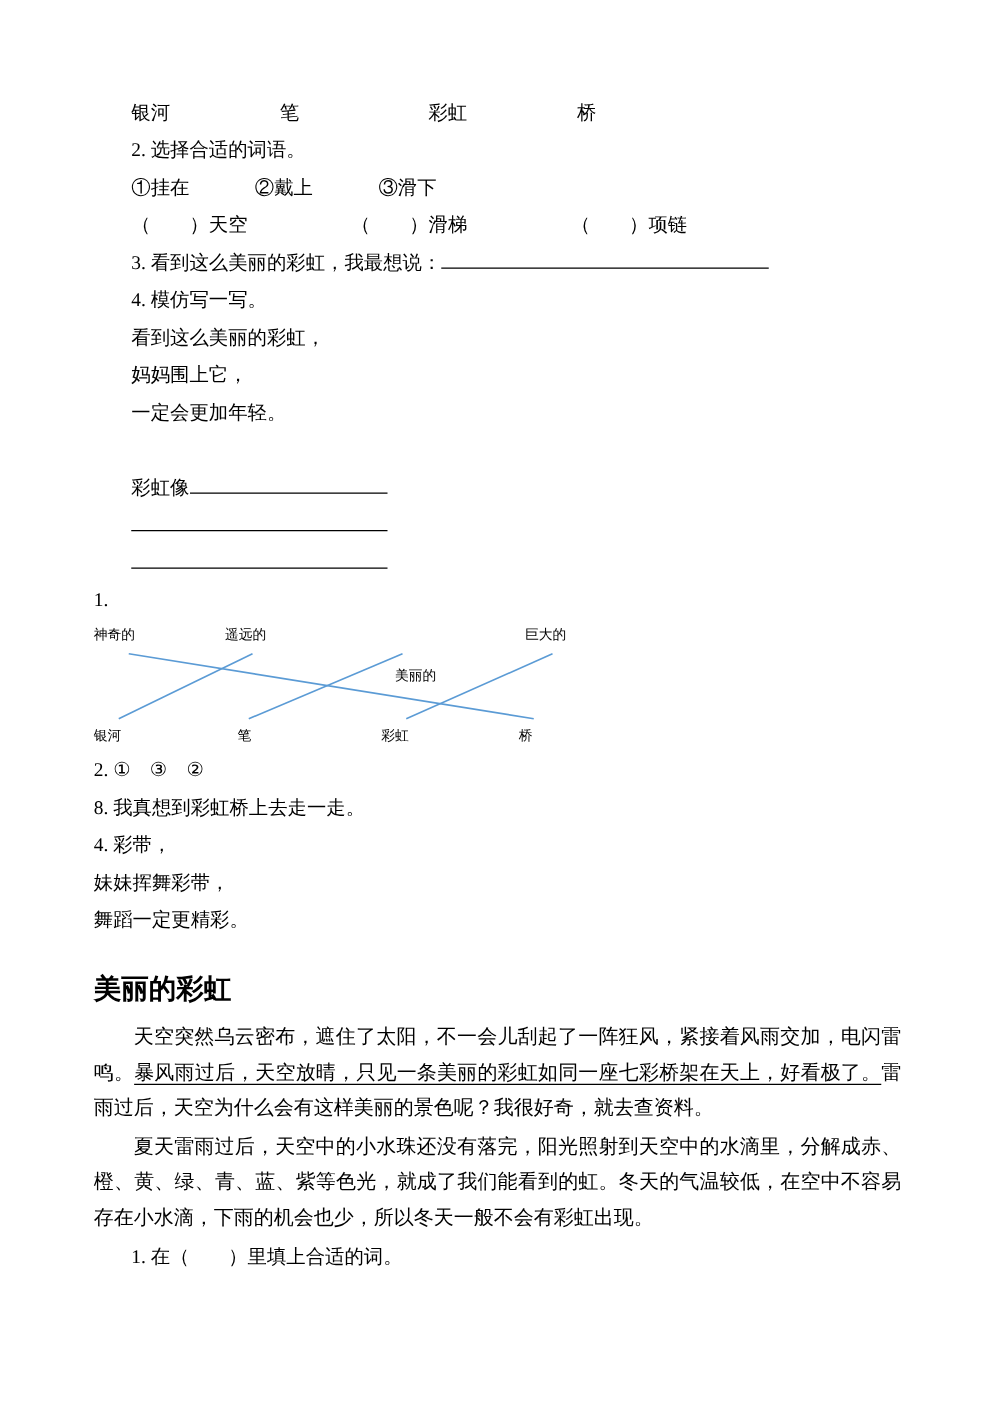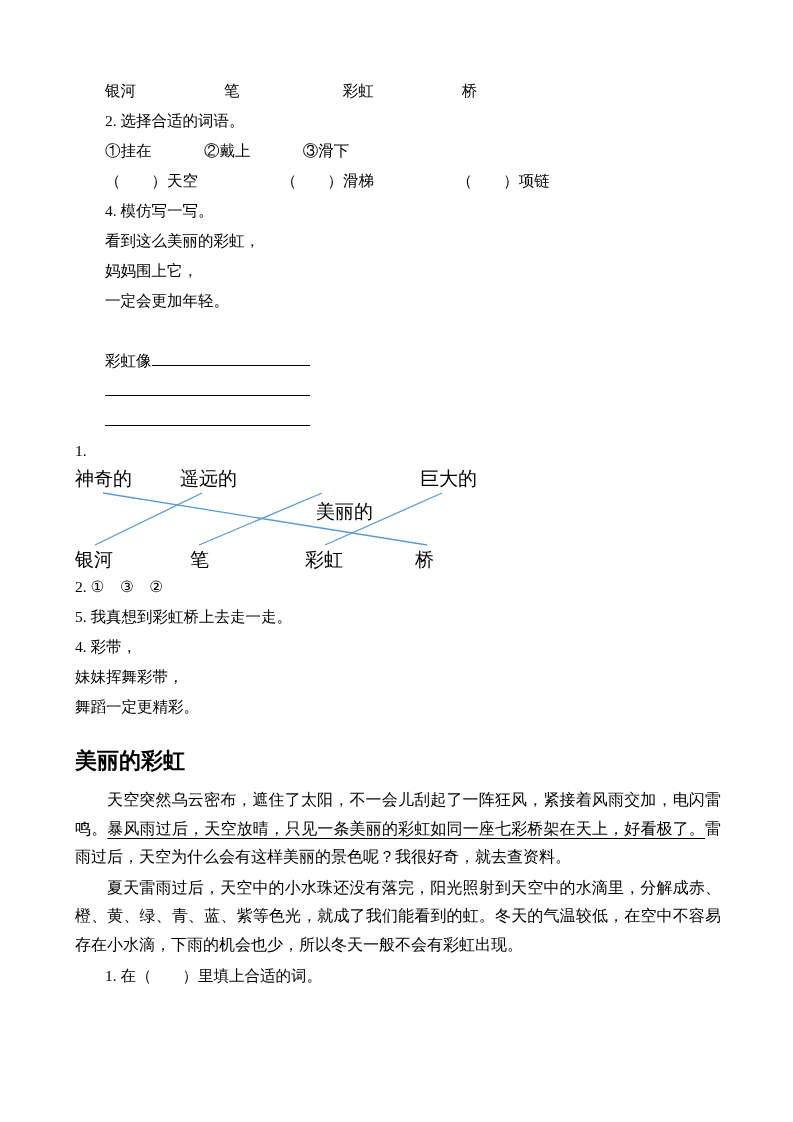--- a/index.html
+++ b/index.html
@@ -11,21 +11,21 @@
   .content { position:absolute; left:75px; top:76px; width:646px; }
   .line { font-size:15.5px; line-height:30px; height:30px; white-space:nowrap; }
   .indent { padding-left:30px; }
   .word-row span { display:inline-block; width:115px; }
   .options-row span { display:inline-block; width:95px; }
   .blanks-row span { display:inline-block; width:172px; }
   .blanks-row span:last-child { width:auto; }
   .blank { display:inline-block; border-bottom:1px solid #000; height:16px; }
   .w260 { width:262px; } .w158 { width:158px; } .w205 { width:205px; }
   .heading { font-weight:bold; }
-  .match-row { position:relative; height:25px; font-size:19px; line-height:25px; }
+  .match-row { position:relative; height:25px; font-size:11px; line-height:25px; }
   .match-row span { position:absolute; top:0; }
   .mtp-0 { left:0; } .mtp-1 { left:105px; } .mtp-2 { left:241px;margin-top:33px; } .mtp-3 { left:345px;text-align:center; }
   .mbt-0 { left:0; } .mbt-1 { left:115px; } .mbt-2 { left:230px; } .mbt-3 { left:340px; }
   .match-svg { display:block; width:645px; height:56px; }
   .reading-title { font-size:22px; font-weight:bold; text-align:left; margin:24px 0 10px; line-height:30px; }
   .para { font-size:16px; line-height:28.5px; text-align:justify; text-indent:2em; margin:0 0 2px; }
   .u { text-decoration:underline; text-underline-offset:4px; text-decoration-thickness:1px; }
 </style>
 </head>
 <body>
@@ -47,20 +47,23 @@
       <span>②戴上</span>
       <span>③滑下</span>
     </div>
 
     <div class="line indent blanks-row">
       <span>（　　）天空</span>
       <span>（　　）滑梯</span>
       <span>（　　）项链</span>
     </div>
 
+    <div class="line indent">
+      <span>3. 看到这么美丽的彩虹，我最想说：</span><span class="blank w260"></span>
+    </div>
 
     <div class="line indent">4. 模仿写一写。</div>
     <div class="line indent">看到这么美丽的彩虹，</div>
     <div class="line indent">妈妈围上它，</div>
     <div class="line indent">一定会更加年轻。</div>
     <div class="line"></div>
 
     <div class="line indent">
       <span>彩虹像</span><span class="blank w158"></span>
     </div>
@@ -84,21 +87,21 @@
     </svg>
 
     <div class="match-row">
       <span class="mbt-0">银河</span>
       <span class="mbt-1">笔</span>
       <span class="mbt-2">彩虹</span>
       <span class="mbt-3">桥</span>
     </div>
 
     <div class="line">2. ①　③　②</div>
-    <div class="line">5. 我真想到彩虹桥上去走一走。</div>
+    <div class="line">8. 我真想到彩虹桥上去走一走。</div>
     <div class="line">4. 彩带，</div>
     <div class="line">妹妹挥舞彩带，</div>
     <div class="line">舞蹈一定更精彩。</div>
 
     <h2 class="reading-title">美丽的彩虹</h2>
 
     <p class="para"><span>天空突然乌云密布，遮住了太阳，不一会儿刮起了一阵狂风，紧接着风雨交加，电闪雷鸣。</span><span class="u">暴风雨过后，天空放晴，只见一条美丽的彩虹如同一座七彩桥架在天上，好看极了。</span><span>雷雨过后，天空为什么会有这样美丽的景色呢？我很好奇，就去查资料。</span></p>
 
     <p class="para">夏天雷雨过后，天空中的小水珠还没有落完，阳光照射到天空中的水滴里，分解成赤、橙、黄、绿、青、蓝、紫等色光，就成了我们能看到的虹。冬天的气温较低，在空中不容易存在小水滴，下雨的机会也少，所以冬天一般不会有彩虹出现。</p>
 

